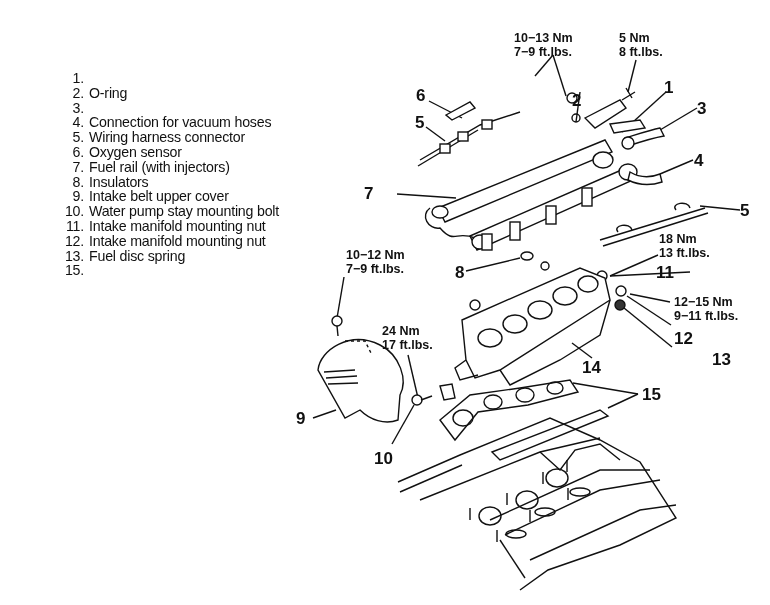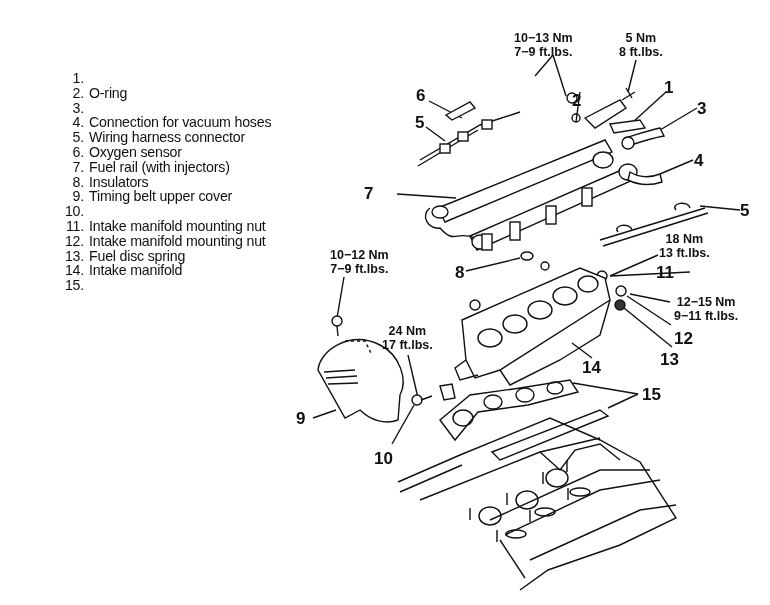--- a/index.html
+++ b/index.html
@@ -1,21 +1,21 @@
 <!DOCTYPE html>
 <html><head>
   <meta charset="utf-8">
   <style>
     html, body { margin: 0; padding: 0; background: #ffffff; }
     body { width: 770px; height: 605px; position: relative; overflow: hidden; font-family: "Liberation Sans", sans-serif; color: #111; }
     .legend { position: absolute; left: 58px; top: 71px; font-size: 14.2px; line-height: 14.8px; letter-spacing: -0.2px; }
     .legend .row { display: flex; white-space: nowrap; }
     .legend .num { width: 26px; text-align: right; padding-right: 5px; }
     .callout { position: absolute; font-weight: bold; font-size: 17px; line-height: 17px; }
-    .torque { position: absolute; font-weight: bold; font-size: 12.5px; line-height: 13.5px; white-space: nowrap; text-align: center; }
+    .torque { position: absolute; font-weight: bold; font-size: 12.5px; line-height: 13.5px; white-space: nowrap; }
     svg.art { position: absolute; left: 0; top: 0; }
     svg.art path, svg.art line, svg.art ellipse, svg.art rect, svg.art circle, svg.art polyline, svg.art polygon { stroke: #111; fill: none; stroke-width: 1.4; }
     .fill-w { fill: #fff !important; }
   </style>
 </head>
 <body>
 
 <div class="legend">
   <div class="row">
       <span class="num">1.</span>
@@ -42,40 +42,37 @@
   <div class="row">
       <span class="num">7.</span>
       <span>Fuel rail (with injectors)</span>
     </div>
   <div class="row">
       <span class="num">8.</span>
       <span>Insulators</span>
     </div>
   <div class="row">
       <span class="num">9.</span>
-      <span>Timing belt upper cover</span>
+      <span>Intake belt upper cover</span>
     </div>
   <div class="row">
       <span class="num">10.</span>
+      <span>Water pump stay mounting bolt</span>
     </div>
   <div class="row">
       <span class="num">11.</span>
       <span>Intake manifold mounting nut</span>
     </div>
   <div class="row">
       <span class="num">12.</span>
       <span>Intake manifold mounting nut</span>
     </div>
   <div class="row">
       <span class="num">13.</span>
       <span>Fuel disc spring</span>
-    </div>
-  <div class="row">
-      <span class="num">14.</span>
-      <span>Intake manifold</span>
     </div>
   <div class="row">
       <span class="num">15.</span>
     </div>
 </div>
 
 <svg class="art" width="770" height="605" viewBox="0 0 770 605">
 
   <g>
     <line x1="553" y1="55" x2="566" y2="96"></line>
@@ -214,21 +211,21 @@
 <div class="callout" style="left:664px;top:79px">1</div>
 <div class="callout" style="left:697px;top:100px">3</div>
 <div class="callout" style="left:694px;top:152px">4</div>
 <div class="callout" style="left:740px;top:202px">5</div>
 <div class="callout" style="left:416px;top:87px">6</div>
 <div class="callout" style="left:415px;top:114px">5</div>
 <div class="callout" style="left:364px;top:185px">7</div>
 <div class="callout" style="left:455px;top:264px">8</div>
 <div class="callout" style="left:656px;top:264px">11</div>
 <div class="callout" style="left:674px;top:330px">12</div>
-<div class="callout" style="left:660px;top:351px">13</div>
+<div class="callout" style="left:712px;top:351px">13</div>
 <div class="callout" style="left:582px;top:359px">14</div>
 <div class="callout" style="left:642px;top:386px">15</div>
 <div class="callout" style="left:296px;top:410px">9</div>
 <div class="callout" style="left:374px;top:450px">10</div>
 
 <div class="torque" style="left:514px;top:32px">
   <div>10−13 Nm</div>
   <div>7−9 ft.lbs.</div>
 </div>
 <div class="torque" style="left:619px;top:32px">
@@ -236,20 +233,20 @@
   <div>8 ft.lbs.</div>
 </div>
 <div class="torque" style="left:659px;top:233px">
   <div>18 Nm</div>
   <div>13 ft.lbs.</div>
 </div>
 <div class="torque" style="left:674px;top:296px">
   <div>12−15 Nm</div>
   <div>9−11 ft.lbs.</div>
 </div>
-<div class="torque" style="left:330px;top:249px">
+<div class="torque" style="left:346px;top:249px">
   <div>10−12 Nm</div>
   <div>7−9 ft.lbs.</div>
 </div>
 <div class="torque" style="left:382px;top:325px">
   <div>24 Nm</div>
   <div>17 ft.lbs.</div>
 </div>
 
 </body></html>

